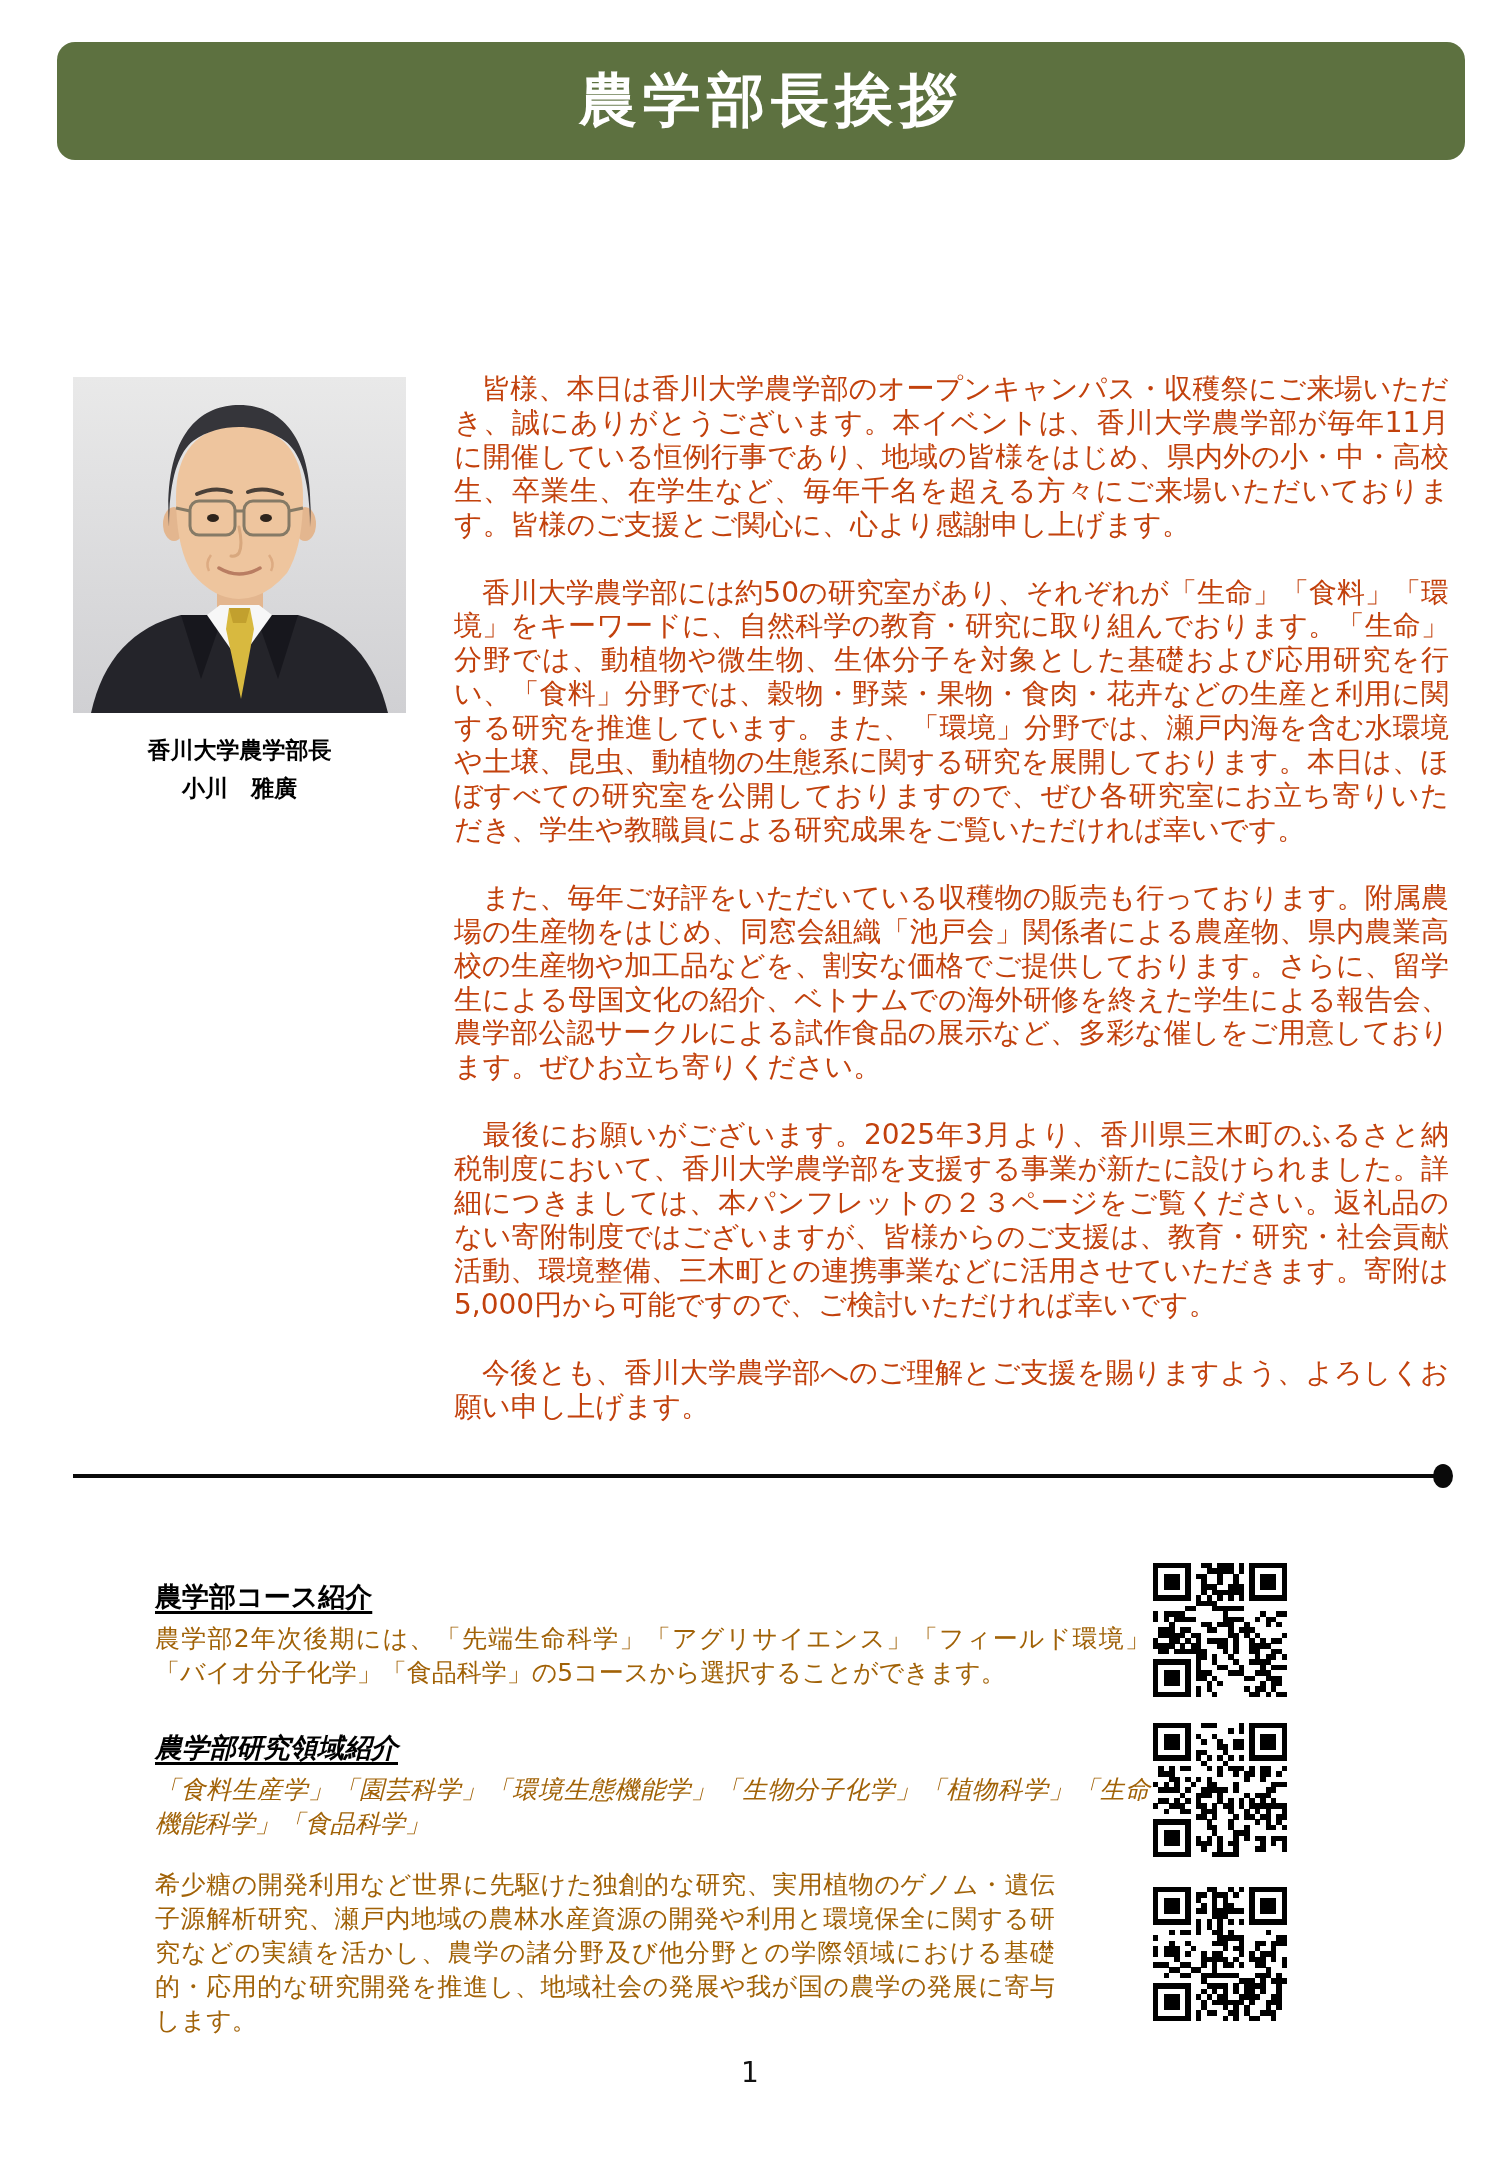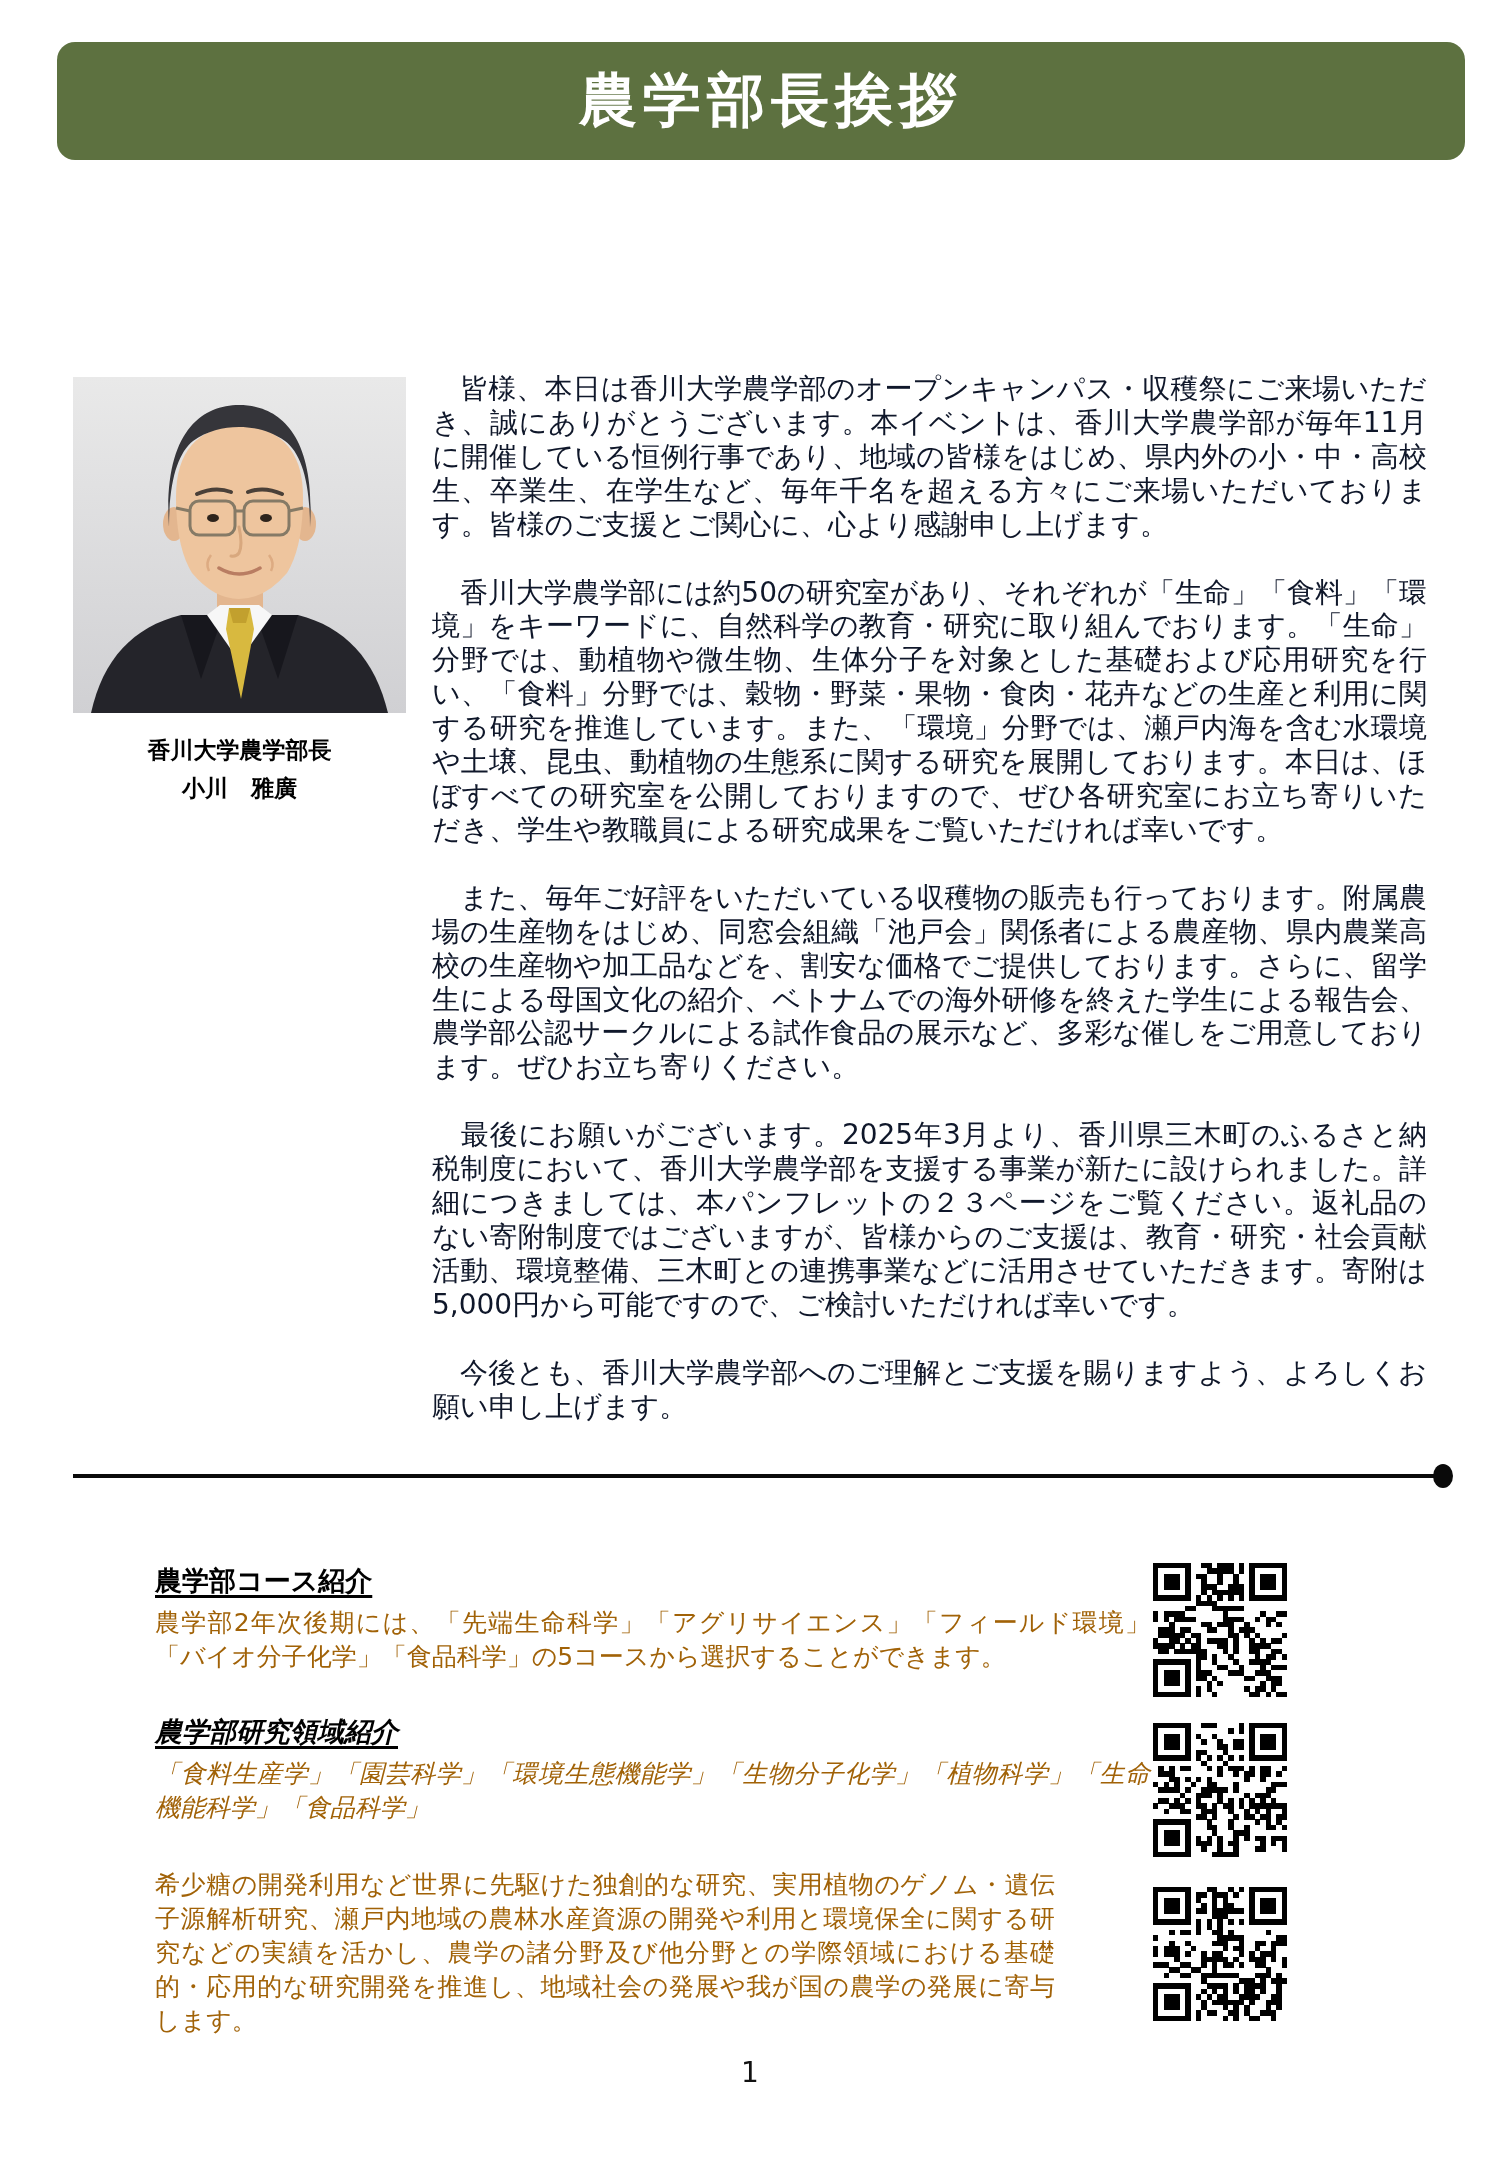--- a/index.html
+++ b/index.html
@@ -21,37 +21,37 @@
   }
   
   .dean-photo{position:absolute;left:73px;top:377px;width:333px;height:336px;}
   .dean-photo svg{display:block;width:100%;height:100%;}
   .dean-caption{
     position:absolute;left:48px;top:731px;width:383px;text-align:center;
     font-weight:bold;font-size:23px;line-height:38px;color:#000000;
   }
   
   .greeting{
-    position:absolute;left:432px;top:372px;width:995px;
-    font-size:28px;line-height:33.9px;color:#0f172a;
+    position:absolute;left:454px;top:372px;width:995px;
+    font-size:28px;line-height:33.9px;color:#c2410c;
     text-align:justify;text-justify:inter-ideograph;
   }
   .greeting p{margin:0 0 34px 0;}
   
   .divider{position:absolute;left:73px;top:1474px;width:1372px;height:4px;background:#0a0a0a;}
   .divider-dot{
     position:absolute;right:-8px;top:-10px;width:20px;height:24px;
     background:#0a0a0a;border-radius:50%;
   }
   
   .info-section{position:absolute;left:155px;width:995px;}
   .info-title{
     font-size:27px;font-weight:bold;color:#000;
     text-decoration:underline;text-underline-offset:5px;text-decoration-thickness:2.5px;
-    margin:0 0 7px 0;
+    margin:16px 0 7px 0;
   }
   .info-body{
     font-size:25px;line-height:34px;color:#a16207;margin:0;
     text-align:justify;text-justify:inter-ideograph;
   }
   .narrow{width:900px;}
   
   .qr{position:absolute;left:1153px;width:134px;height:134px;}
   
   .page-number{

